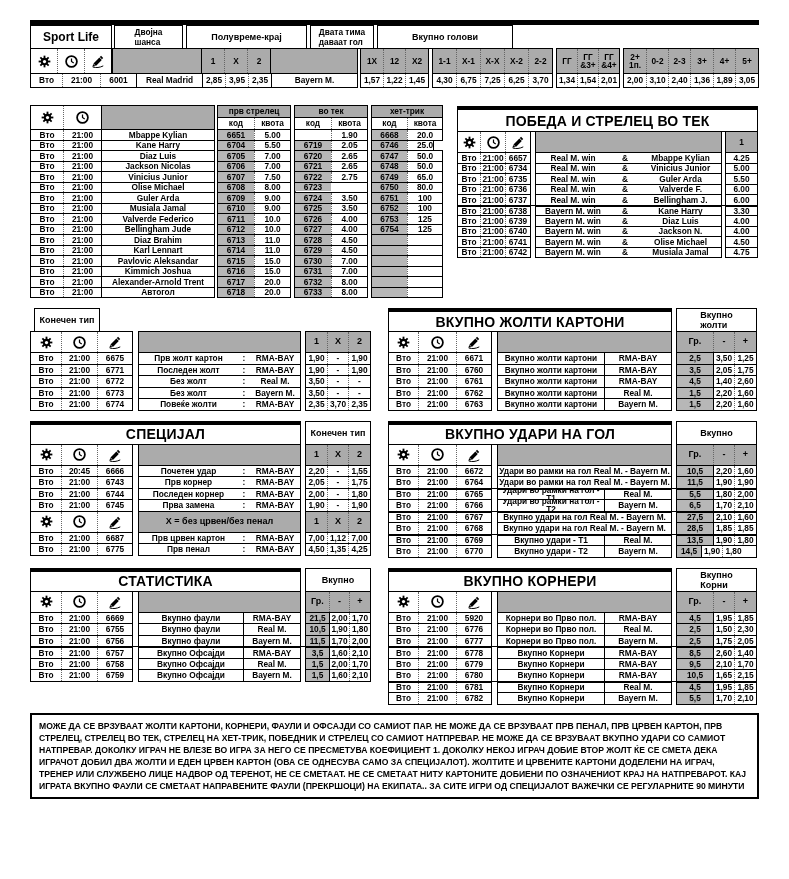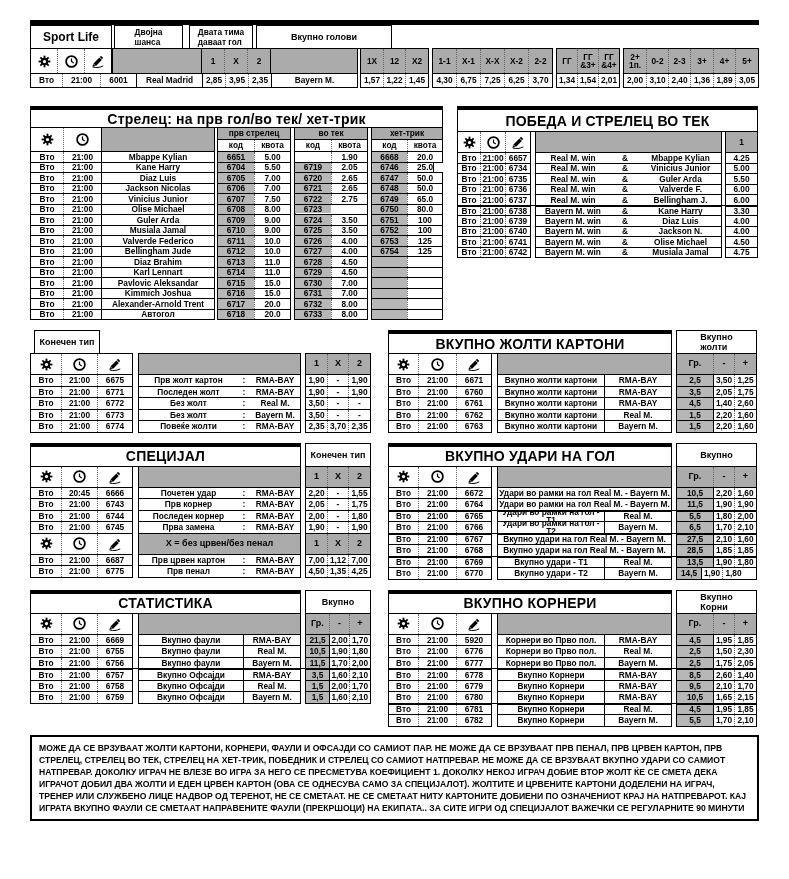--- a/index.html
+++ b/index.html
@@ -51,20 +51,23 @@
     <div class="row" style="height:24px">
       <div class="bx title" style="width:82px">
           <span class="fs12">Sport Life</span>
         </div>
       <div class="gap" style="width:2px"></div>
       <div class="bx title" style="width:69px">
           <span class="fs8 pre">Двојна
 шанса</span>
         </div>
       <div class="gap" style="width:3px"></div>
+      <div class="bx title" style="width:121px">
+          <span class="fs9">Полувреме-крај</span>
+        </div>
       <div class="gap" style="width:3px"></div>
       <div class="bx title" style="width:64px">
           <span class="fs8 pre">Двата тима
 даваат гол</span>
         </div>
       <div class="gap" style="width:3px"></div>
       <div class="bx title" style="width:136px">
           <span class="fs9">Вкупно голови</span>
         </div>
     </div>
@@ -177,25 +180,20 @@
             <div class="cell dl" style="width: 23px;">1,36</div>
             <div class="cell dl" style="width: 22px;">1,89</div>
             <div class="cell dl" style="width: 23px;">3,05</div>
           </div>
         </div>
       </div>
   </div>
 
   <div class="cols mt18" style="gap:14px">
     <div class="sec" style="width:413px">
-      <div class="row" style="height:22px">
-        <div class="bx tb title" style="width:413px">
-            <span class="fs14">Стрелец: на прв гол/во тек/ хет-трик</span>
-          </div>
-      </div>
       <div class="body">
           <div class="row fs8" style="height: 25px;">
             <div class="bx " style="width: 185px;">
               <div class="cell ic" style="width: 32px;">
                 <svg viewBox="0 0 20 20" width="13" height="13">
                   <g fill="#000">
                     <rect x="8.6" y="1" width="2.8" height="18"></rect>
                     <rect x="8.6" y="1" width="2.8" height="18" transform="rotate(45 10 10)"></rect>
                     <rect x="8.6" y="1" width="2.8" height="18" transform="rotate(90 10 10)"></rect>
                     <rect x="8.6" y="1" width="2.8" height="18" transform="rotate(135 10 10)"></rect>

